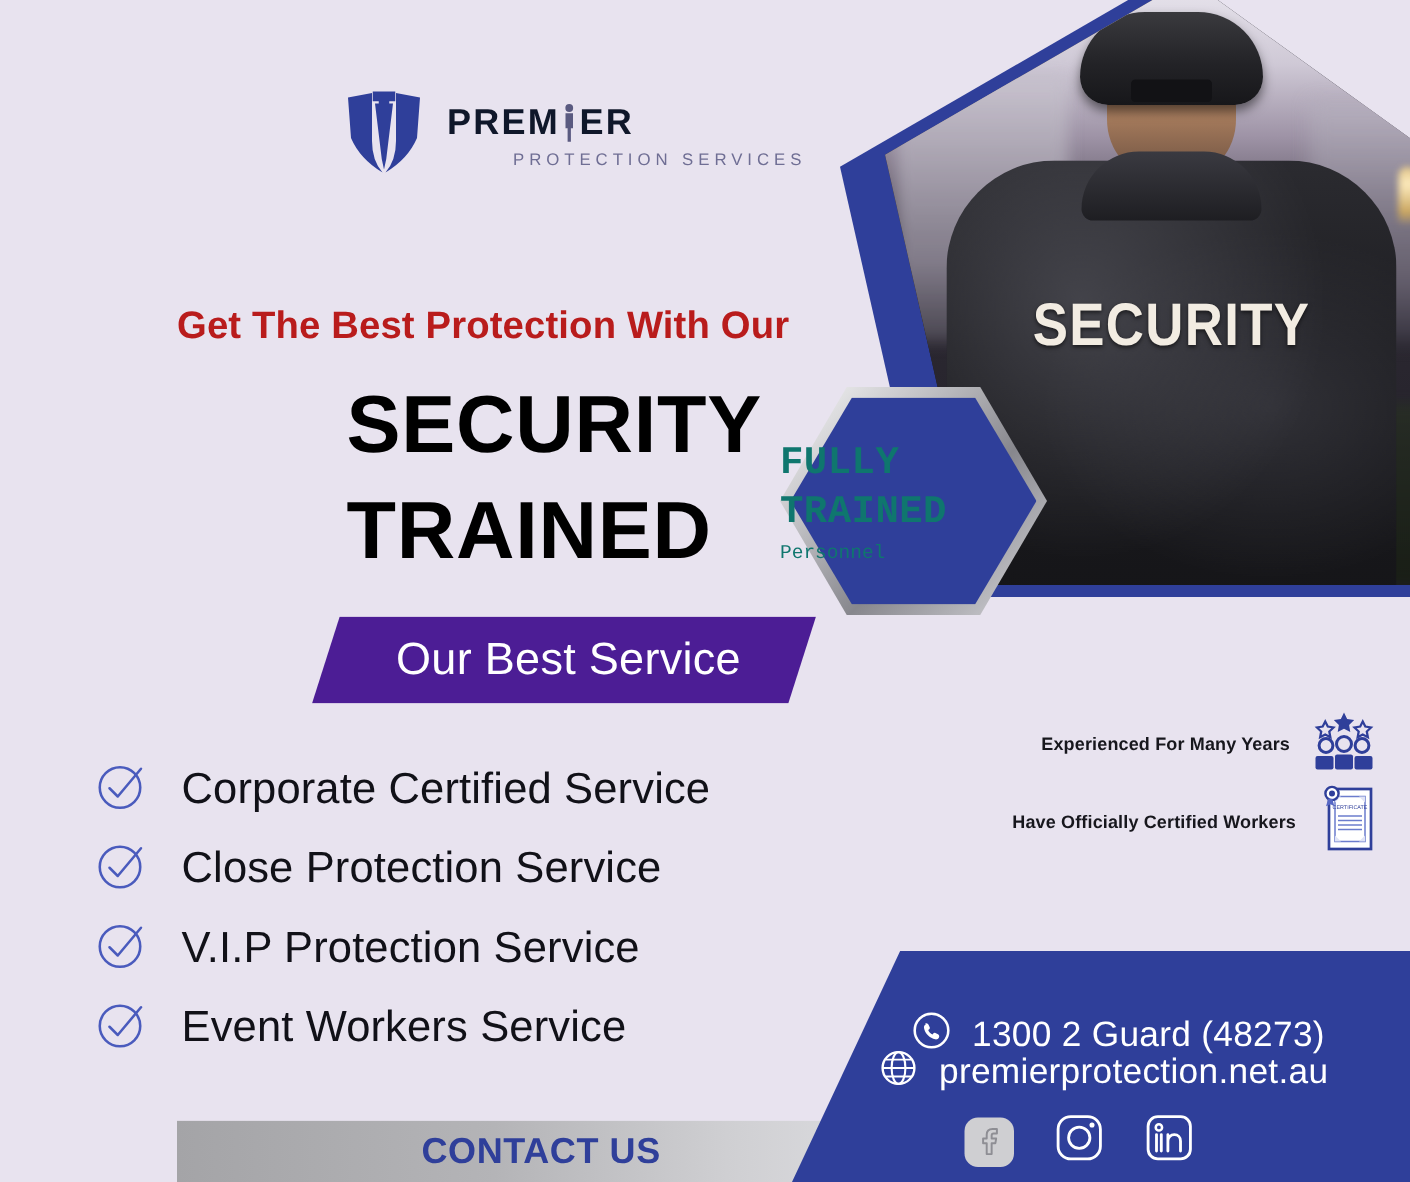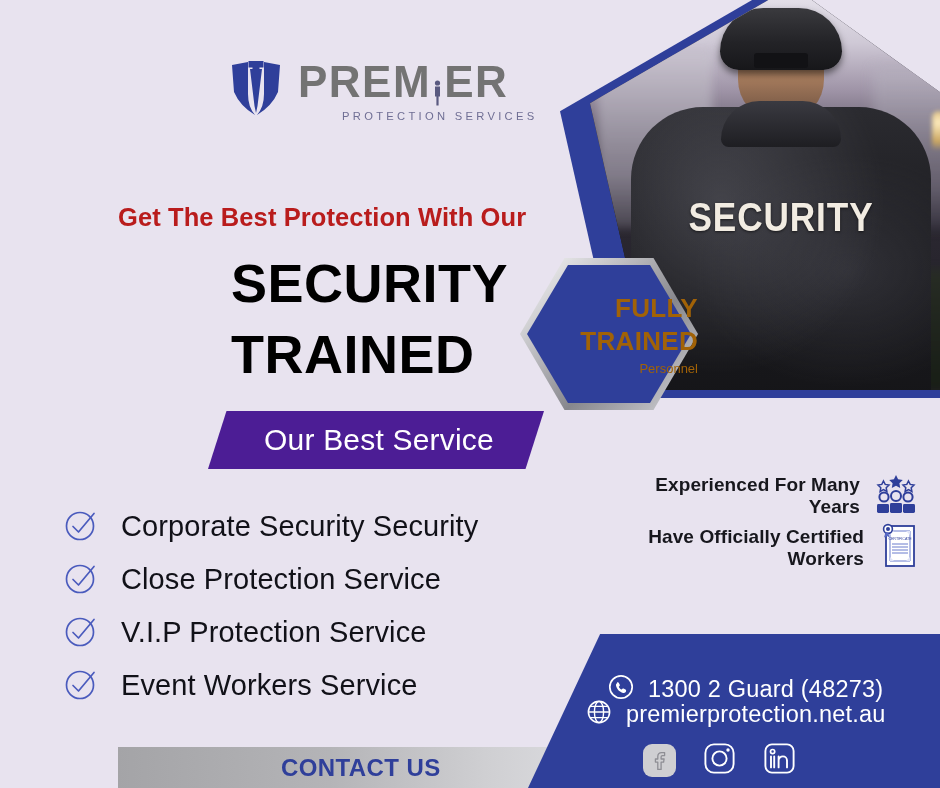--- a/index.html
+++ b/index.html
@@ -183,24 +183,24 @@
   .logo {
     position: absolute;
     left: 228px;
     top: 58px;
     display: flex;
     align-items: center;
     gap: 14px;
   }
   .logo-text { line-height: 1; }
   .logo-name {
-    font-size: 44px;
+    font-size: 24px;
     font-weight: 700;
     letter-spacing: 1.5px;
-    color: #737373;
+    color: #0f172a;
     display: flex;
     align-items: center;
     line-height: 1;
   }
   .logo-name .fig {
     display: inline-block;
     width: 9px;
     height: 26px;
     margin: 0 2px;
     position: relative;
@@ -253,23 +253,24 @@
   }
   .hex-inner {
     inset: 7px 7px 7px 7px;
     background: #2f3f9a;
   }
   .hex-text {
     position: absolute;
     inset: 0;
     display: flex;
     flex-direction: column;
-    align-items: flex-end;
+    align-items: flex-start;
     justify-content: center;
-    color: #a16207;
+    color: #0f766e;
+    font-family: Liberation Mono, monospace;
   }
   .hex-l1, .hex-l2 {
     font-size: 26px;
     font-weight: 700;
     line-height: 1.26;
     letter-spacing: .3px;
   }
   .hex-l3 {
     font-size: 13px;
     font-weight: 400;
@@ -325,21 +326,21 @@
     width: 310px;
   }
   .feat-row {
     display: flex;
     align-items: center;
     justify-content: flex-end;
     gap: 14px;
     height: 52px;
   }
   .feat-label {
-    font-size: 19px;
+    font-size: 12px;
     font-weight: 700;
     color: #17171d;
     letter-spacing: .1px;
     text-align: right;
   }
   .feat-icon { flex: 0 0 auto; }
 
   
   .contact-bar {
     position: absolute;
@@ -476,21 +477,21 @@
   </div>
 
   <div class="services">
     <div class="svc-row">
       <span>
         <svg width="36" height="36" viewBox="0 0 36 36">
           <circle cx="17" cy="19" r="13.5" fill="none" stroke="#4a5bbd" stroke-width="1.7"></circle>
           <path d="M10 19.5 L15.5 25 L31 6.5" fill="none" stroke="#4a5bbd" stroke-width="1.7" stroke-linecap="round" stroke-linejoin="round"></path>
         </svg>
       </span>
-      <span class="svc-label">Corporate Security Security</span>
+      <span class="svc-label">Corporate Certified Service</span>
     </div>
     <div class="svc-row">
       <span>
         <svg width="36" height="36" viewBox="0 0 36 36">
           <circle cx="17" cy="19" r="13.5" fill="none" stroke="#4a5bbd" stroke-width="1.7"></circle>
           <path d="M10 19.5 L15.5 25 L31 6.5" fill="none" stroke="#4a5bbd" stroke-width="1.7" stroke-linecap="round" stroke-linejoin="round"></path>
         </svg>
       </span>
       <span class="svc-label">Close Protection Service</span>
     </div>

